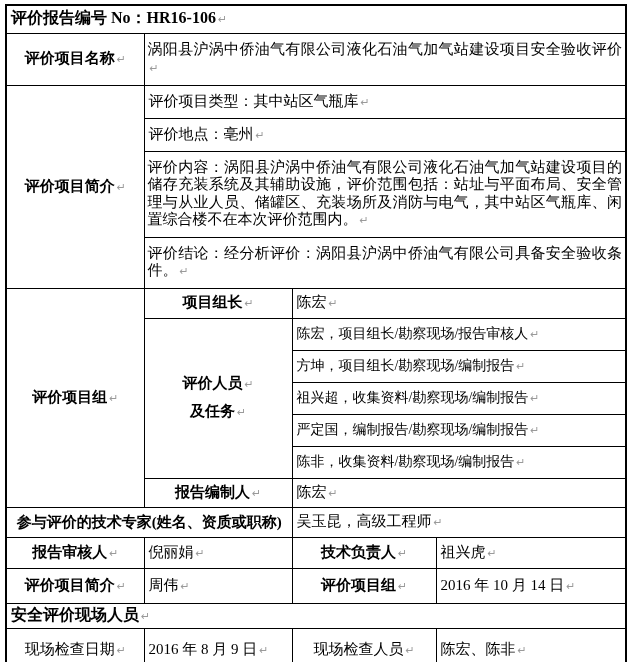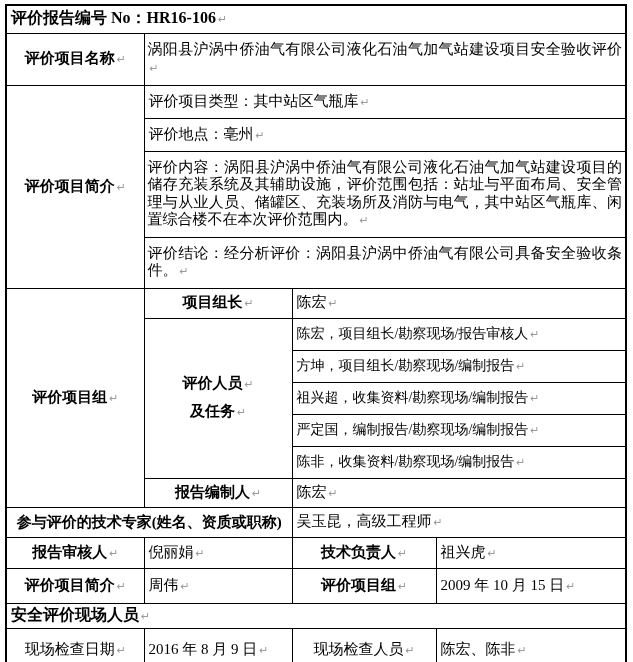--- a/index.html
+++ b/index.html
@@ -101,21 +101,21 @@
     <td class="label"><span>报告审核人</span><span class="pm">↵</span></td>
     <td class="val"><span>倪丽娟</span><span class="pm">↵</span></td>
     <td class="label"><span>技术负责人</span><span class="pm">↵</span></td>
     <td class="val"><span>祖兴虎</span><span class="pm">↵</span></td>
   </tr>
 
   <tr style="height:35px">
     <td class="label"><span>评价项目简介</span><span class="pm">↵</span></td>
     <td class="val"><span>周伟</span><span class="pm">↵</span></td>
     <td class="label"><span>评价项目组</span><span class="pm">↵</span></td>
-    <td class="val"><span>2009 年 10 月 15 日</span><span class="pm">↵</span></td>
+    <td class="val"><span>2016 年 10 月 14 日</span><span class="pm">↵</span></td>
   </tr>
 
   <tr style="height:25px">
     <td colspan="4" class="hdr"><span>安全评价现场人员</span><span class="pm">↵</span></td>
   </tr>
 
   <tr style="height:44px">
     <td style="text-align:center"><span>现场检查日期</span><span class="pm">↵</span></td>
     <td class="val"><span>2016 年 8 月 9 日</span><span class="pm">↵</span></td>
     <td style="text-align:center"><span>现场检查人员</span><span class="pm">↵</span></td>

